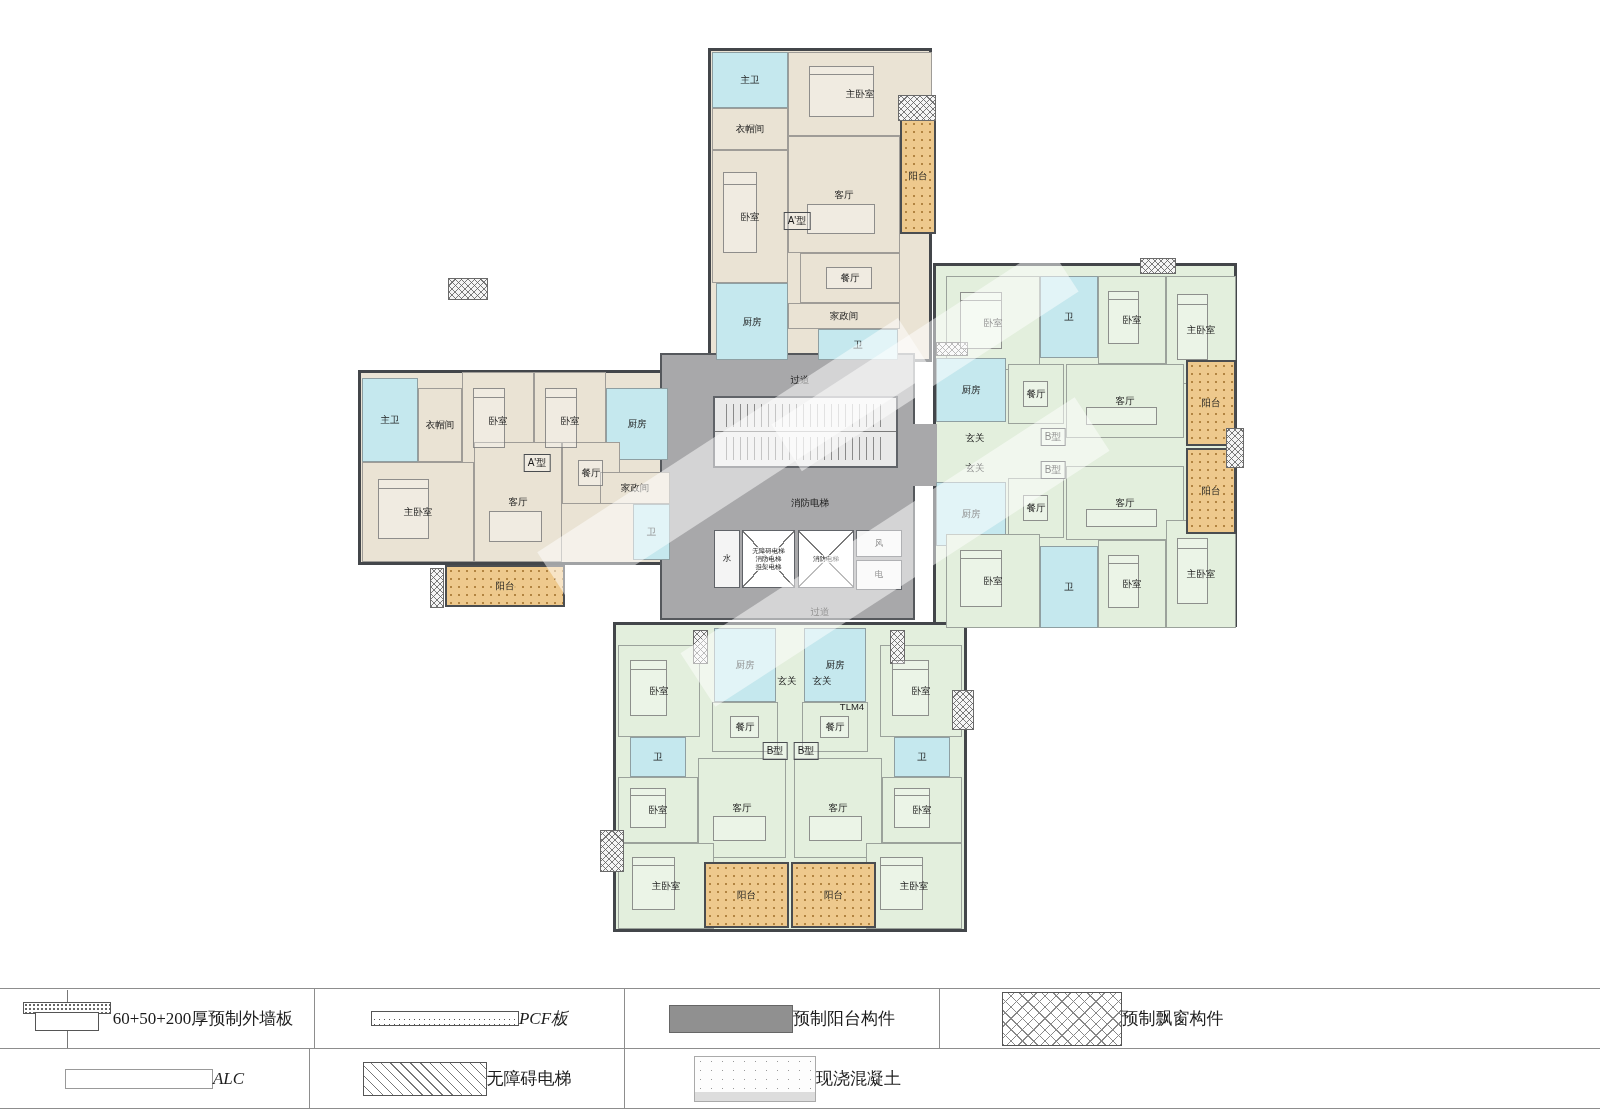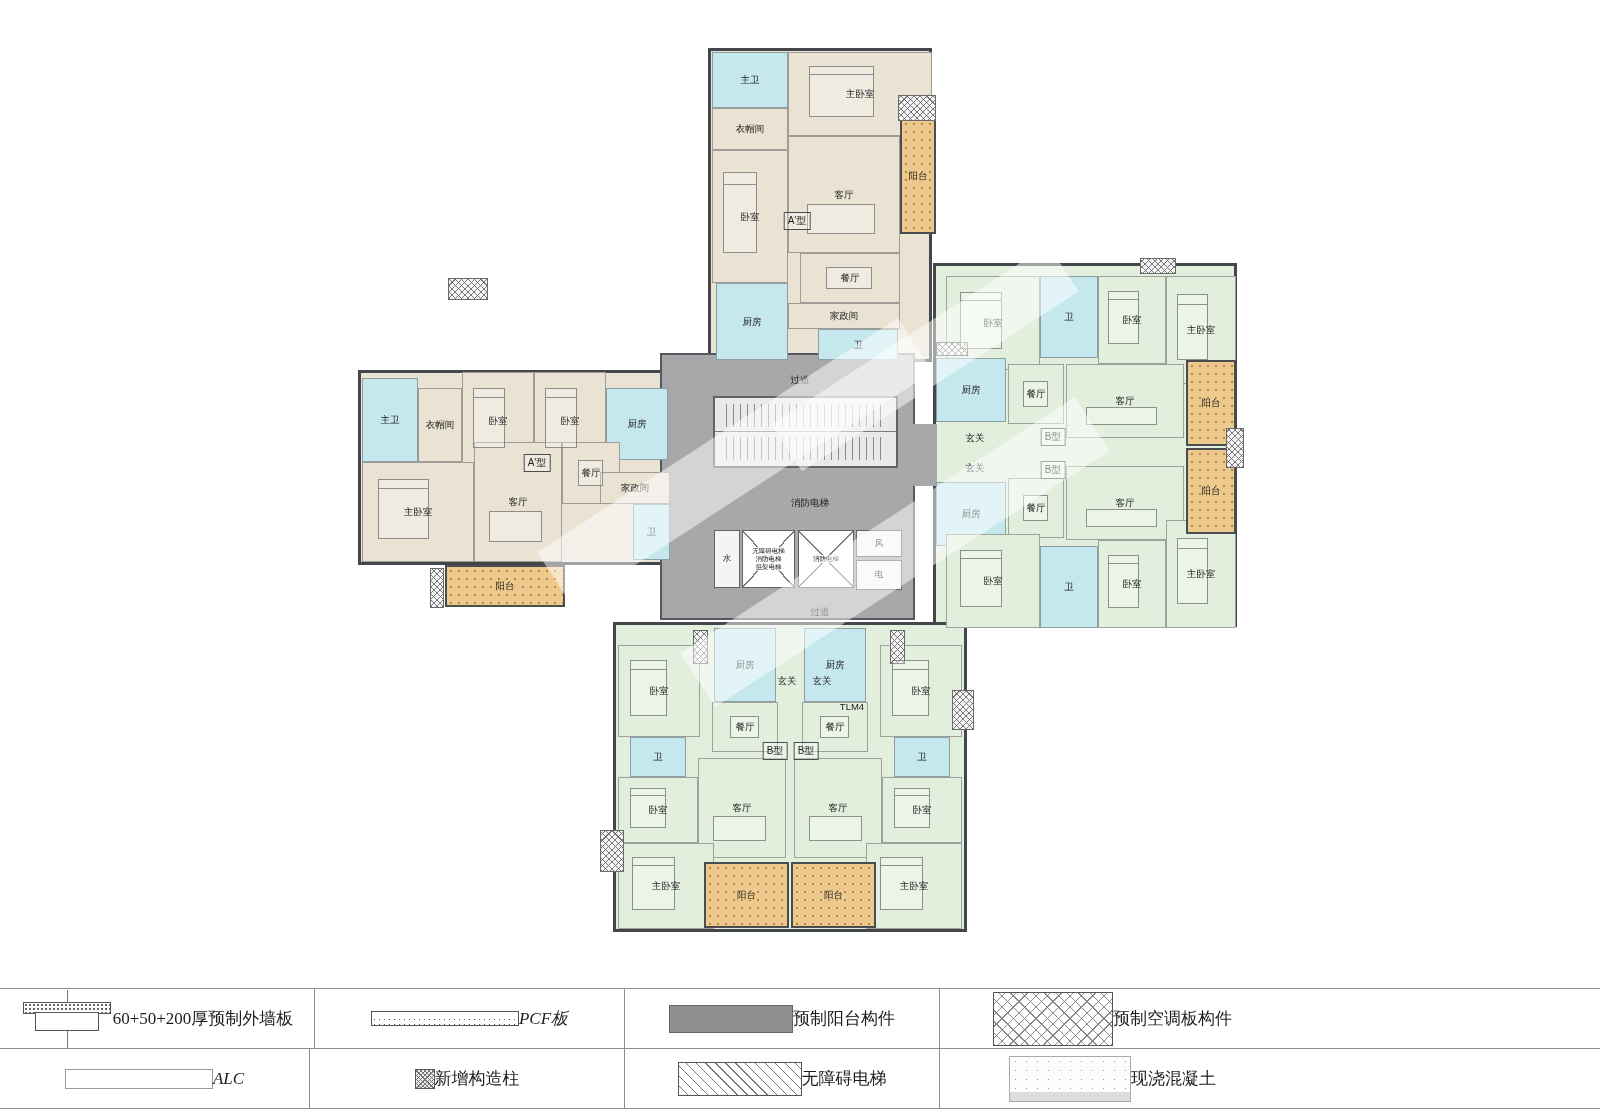--- a/index.html
+++ b/index.html
@@ -349,32 +349,28 @@
     <div class="lcell c2">
       <div class="sw sw-pcf"></div>
       <span class="llabel">PCF板</span>
     </div>
     <div class="lcell c4">
       <div class="sw sw-cast"></div>
       <span class="llabel">预制阳台构件</span>
     </div>
     <div class="lcell c5">
       <div class="sw sw-acp"></div>
-      <span class="llabel">预制空调板构件</span>
+      <span class="llabel">预制飘窗构件</span>
     </div>
   </div>
   <div class="lrow">
     <div class="lcell c2">
       <div class="sw sw-alc"></div>
       <span class="llabel">ALC</span>
     </div>
-    <div class="lcell c3">
-      <div class="sw sw-col"></div>
-      <span class="llabel">新增构造柱</span>
-    </div>
     <div class="lcell c4">
       <div class="sw sw-bay"></div>
       <span class="llabel">无障碍电梯</span>
     </div>
     <div class="lcell c5">
       <div class="sw sw-balc"></div>
       <span class="llabel">现浇混凝土</span>
     </div>
   </div>
 </div>

